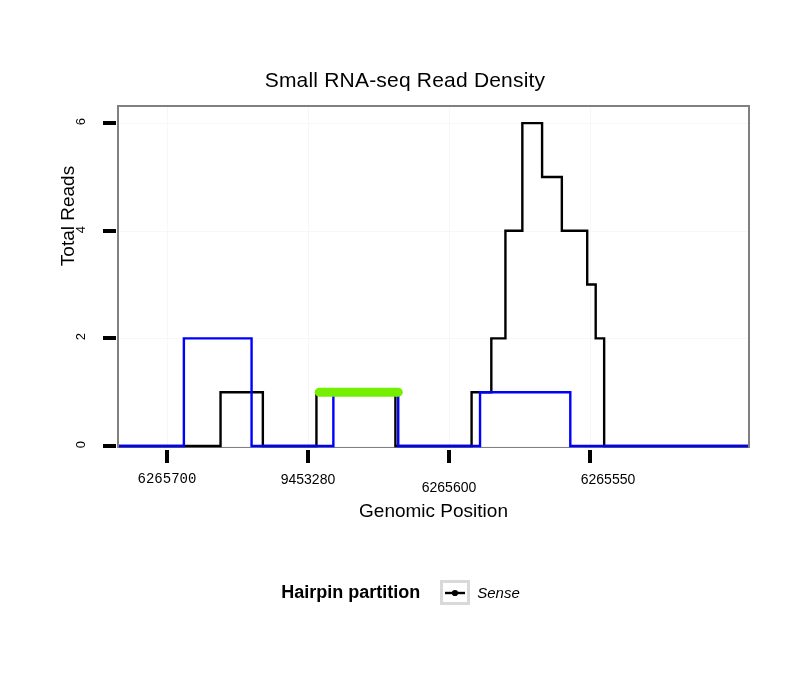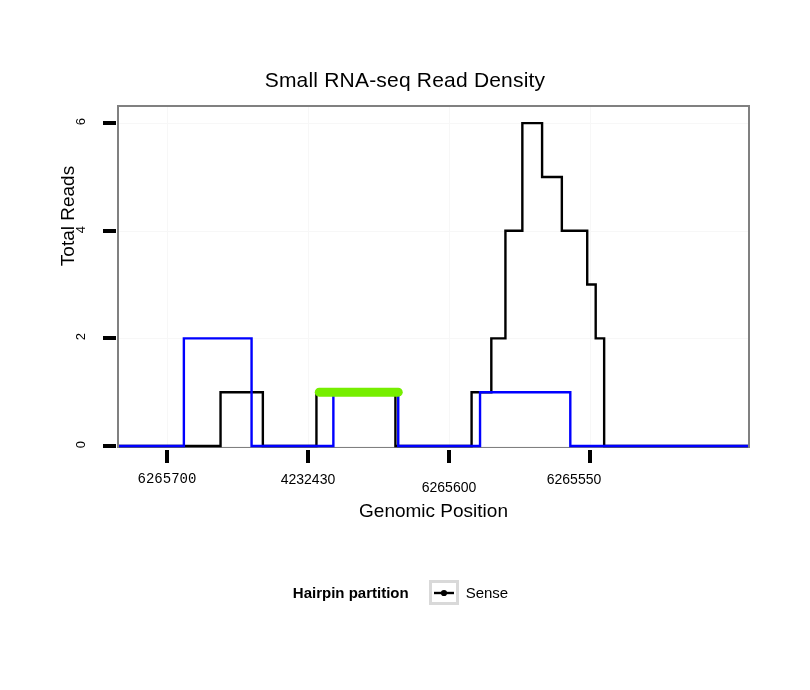--- a/index.html
+++ b/index.html
@@ -115,21 +115,21 @@
     position: absolute;
     left: 0;
     top: 580px;
     width: 810px;
     display: flex;
     justify-content: center;
     align-items: center;
     gap: 9px;
   }
   .legend-title {
-    font-size: 15px;
+    font-size: 18px;
     font-weight: bold;
     margin-right: 11px;
     color: #000;
   }
   .legend-entry {
     display: flex;
     align-items: center;
     gap: 7px;
   }
   .legend-key {
@@ -164,25 +164,25 @@
       <div class="ytick-label" style="left: 65px; top: 329.381px;">2</div>
       <div class="ytick-mark" style="left: 103px; top: 228.762px;"></div>
       <div class="ytick-label" style="left: 65px; top: 221.762px;">4</div>
       <div class="ytick-mark" style="left: 103px; top: 121.143px;"></div>
       <div class="ytick-label" style="left: 65px; top: 114.143px;">6</div>
     </div>
   <div id="xtick-group">
       <div class="xtick-mark" style="left: 164.951px;"></div>
       <div class="xtick-label" style="left: 111.951px; font-family: Liberation Mono, monospace;">6265700</div>
       <div class="xtick-mark" style="left: 305.982px;"></div>
-      <div class="xtick-label" style="left: 252.982px;">4232430</div>
+      <div class="xtick-label" style="left: 252.982px;">9453280</div>
       <div class="xtick-mark" style="left: 447.013px;"></div>
       <div class="xtick-label" style="left: 394.013px; margin-top: 8px;">6265600</div>
       <div class="xtick-mark" style="left: 588.045px;"></div>
-      <div class="xtick-label" style="left: 519px;">6265550</div>
+      <div class="xtick-label" style="left: 553px;">6265550</div>
     </div>
 
   <div class="plot-frame">
     <div id="grid-group">
         <div class="grid-line-h" style="top: 339px;"></div>
         <div class="grid-line-h" style="top: 231.381px;"></div>
         <div class="grid-line-h" style="top: 123.762px;"></div>
         <div class="grid-line-h" style="top: 16.1429px;"></div>
         <div class="grid-line-v" style="left: 47.9507px;"></div>
         <div class="grid-line-v" style="left: 188.982px;"></div>
@@ -193,21 +193,21 @@
         <polyline points="0.00,339.00 101.54,339.00 101.54,285.19 143.85,285.19 143.85,339.00 197.44,339.00 197.44,285.19 276.42,285.19 276.42,339.00 352.58,339.00 352.58,285.19 372.32,285.19 372.32,231.38 386.43,231.38 386.43,123.76 403.35,123.76 403.35,16.14 423.09,16.14 423.09,69.95 442.84,69.95 442.84,123.76 468.22,123.76 468.22,177.57 476.69,177.57 476.69,231.38 485.15,231.38 485.15,339.00 629.00,339.00" fill="none" stroke="#000000" stroke-width="2.4" stroke-linecap="butt" stroke-linejoin="miter"></polyline>
         <polyline points="0.00,339.00 64.87,339.00 64.87,231.38 132.57,231.38 132.57,339.00 214.37,339.00 214.37,285.19 279.24,285.19 279.24,339.00 361.04,339.00 361.04,285.19 451.30,285.19 451.30,339.00 629.00,339.00" fill="none" stroke="#0000ff" stroke-width="2.4" stroke-linecap="butt" stroke-linejoin="miter"></polyline>
         <polyline points="200.26,285.19 279.24,285.19" fill="none" stroke="#76ee00" stroke-width="9" stroke-linecap="round" stroke-linejoin="miter"></polyline>
       </svg>
   </div>
 
   <div class="xlab">Genomic Position</div>
 
   <div class="legend">
     <span class="legend-title">Hairpin partition</span>
-    <div id="legend-entries" style="display:flex;align-items:center;gap:0;">
+    <div id="legend-entries" style="display:flex;align-items:center;gap:0;font-style:italic;">
         <div class="legend-entry">
           <div class="legend-key">
             <svg width="20" height="14" viewBox="0 0 20 14">
               <line x1="0" y1="7" x2="20" y2="7" stroke="#000000" stroke-width="2.4"></line>
               <circle cx="10" cy="7" r="3.1" fill="#000000"></circle>
             </svg>
           </div>
           <span class="legend-label">Sense</span>
         </div>
       </div>

